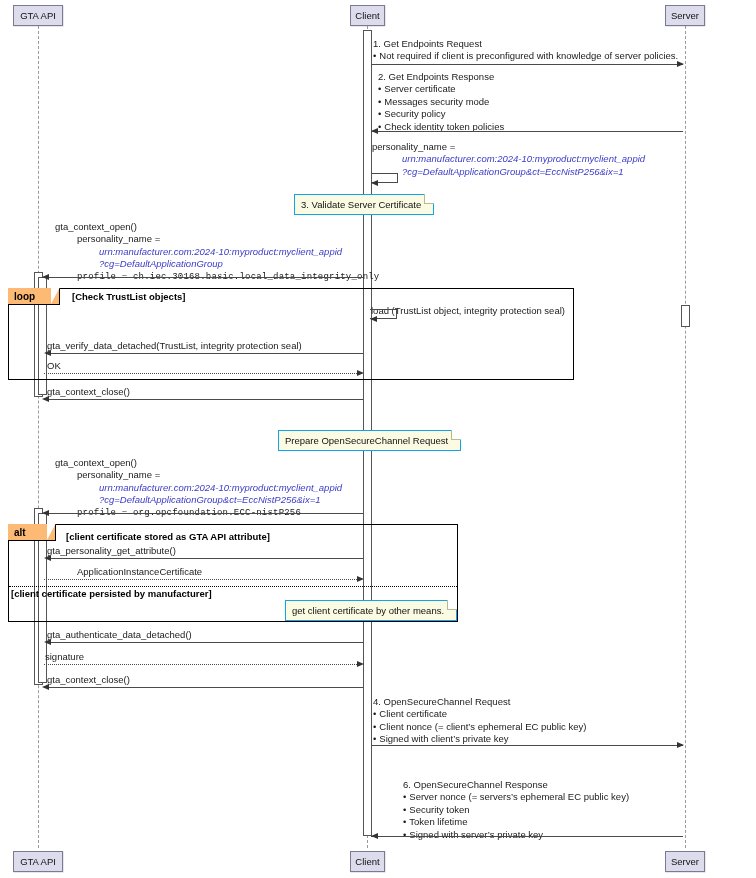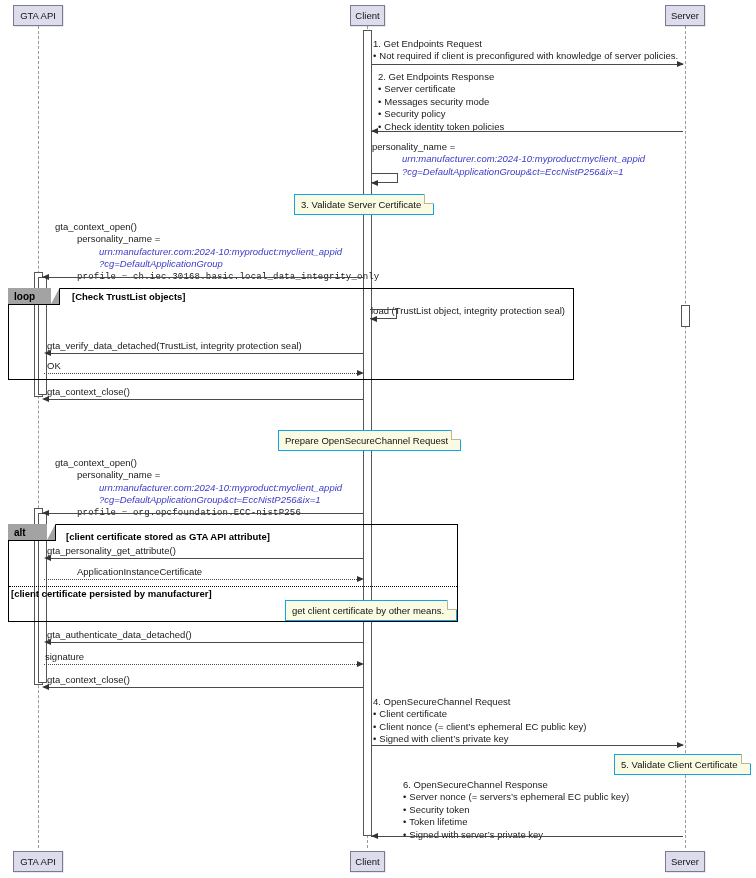--- a/index.html
+++ b/index.html
@@ -48,21 +48,21 @@
         box-sizing:border-box;font-size:9.5px;color:#111;
         padding:3px 12px 3px 6px;line-height:13px;white-space:nowrap;}
   .note .fold{position:absolute;right:-1px;top:-1px;width:9px;height:9px;
               background:#ffffff;border-left:1px solid #b9b98a;
               border-bottom:1px solid #b9b98a;}
 
   
   .fragment{position:absolute;border:1.5px solid #000;box-sizing:border-box;
             background:transparent;}
   .frag-tab{position:absolute;border:1.5px solid #000;border-top:none;
-            border-left:none;box-sizing:border-box;background:#a3a3a3;
+            border-left:none;box-sizing:border-box;background:#fdba74;
             height:17px;font-weight:bold;font-size:10px;
             display:flex;align-items:center;padding-left:6px;
             color:#000;}
   .frag-tab .cut{position:absolute;right:-1px;top:-1px;
                  width:0;height:0;border-top:17px solid #fff;
                  border-right:9px solid transparent;}
   .frag-label{position:absolute;font-weight:bold;font-size:9.5px;
               color:#000;white-space:nowrap;}
   .frag-divider{position:absolute;height:0;border-top:1px dotted #000;}
 </style>
@@ -238,24 +238,20 @@
 
   <div class="msg" style="left:373px;top:696px;">
     <span class="ln">4. OpenSecureChannel Request</span>
     <span class="ln bullet">Client certificate</span>
     <span class="ln bullet">Client nonce (= client’s ephemeral EC public key)</span>
     <span class="ln bullet">Signed with client’s private key</span>
   </div>
   <div class="arrow-line" style="left:371px;top:745px;width:312px;"></div>
   <div class="arrowhead right" style="left:677px;top:741.5px;"></div>
 
-  <div class="note" style="left:614px;top:754px;">
-    <span>5. Validate Client Certificate</span>
-    <span class="fold"></span>
-  </div>
 
   <div class="msg" style="left:393px;top:779px;margin-left:10px;">
     <span class="ln">6. OpenSecureChannel Response</span>
     <span class="ln bullet">Server nonce (= servers’s ephemeral EC public key)</span>
     <span class="ln bullet">Security token</span>
     <span class="ln bullet">Token lifetime</span>
     <span class="ln bullet">Signed with server’s private key</span>
   </div>
   <div class="arrow-line" style="left:371px;top:836px;width:312px;"></div>
   <div class="arrowhead left" style="left:371px;top:832.5px;"></div>

